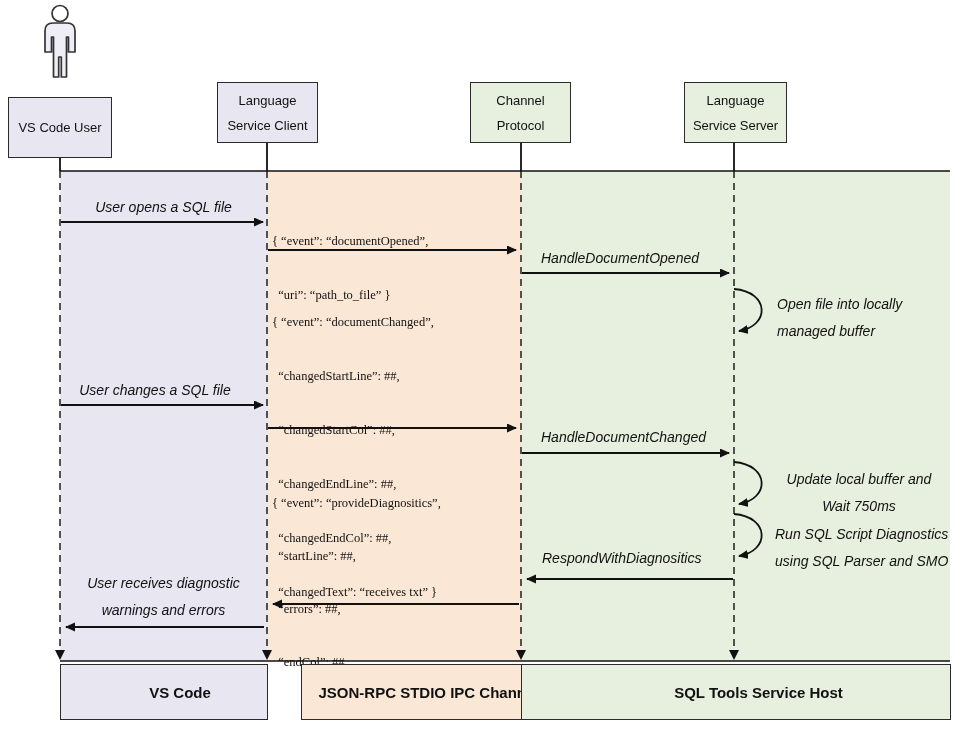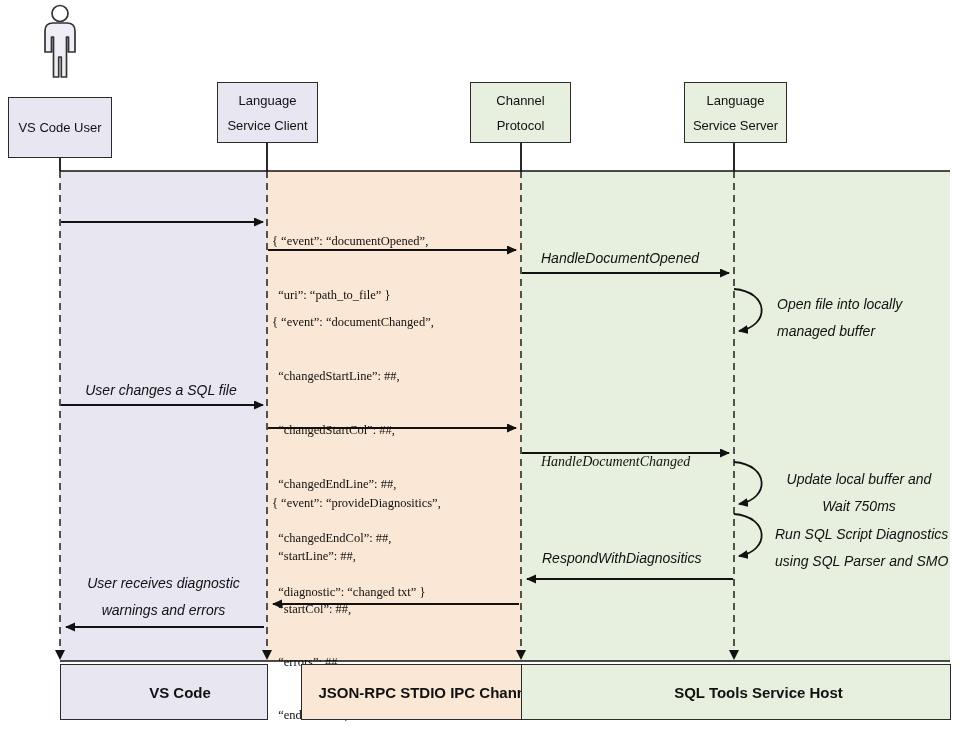--- a/index.html
+++ b/index.html
@@ -126,31 +126,32 @@
   </div>
   <div class="hbox grn box-protocol">
     <div>Channel</div>
     <div>Protocol</div>
   </div>
   <div class="hbox grn box-server">
     <div>Language</div>
     <div>Service Server</div>
   </div>
 
+  <div class="lbl center" style="left:60px; width:207px; top:198px;">User opens a SQL file</div>
 
   <div class="lbl" style="left:541px; top:249px;">HandleDocumentOpened</div>
 
   <div class="lbl two" style="left:777px; top:291px;">
     <div>Open file into locally</div>
     <div>managed buffer</div>
   </div>
 
-  <div class="lbl center" style="left:70px; width:182px; top:381px;">User changes a SQL file</div>
-
-  <div class="lbl" style="left:541px; top:453px;font-family:Liberation Serif, serif;">HandleDocumentChanged</div>
+  <div class="lbl center" style="left:64px; width:182px; top:381px;">User changes a SQL file</div>
+
+  <div class="lbl" style="left:541px; top:428px;">HandleDocumentChanged</div>
 
   <div class="lbl two center" style="left:763px; width:192px; top:466px;">
     <div>Update local buffer and</div>
     <div>Wait 750ms</div>
   </div>
 
   <div class="lbl two" style="left:775px; top:521px;">
     <div>Run SQL Script Diagnostics</div>
     <div>using SQL Parser and SMO</div>
   </div>
@@ -166,27 +167,26 @@
     <div>{ “event”: “documentOpened”,</div>
     <div>  “uri”: “path_to_file” }</div>
   </div>
 
   <div class="payload" style="left:272px; top:280px;">
     <div>{ “event”: “documentChanged”,</div>
     <div>  “changedStartLine”: ##,</div>
     <div>  “changedStartCol”: ##,</div>
     <div>  “changedEndLine”: ##,</div>
     <div>  “changedEndCol”: ##,</div>
-    <div>  “diagnostic”: “changed txt” }</div>
+    <div>  “changedText”: “receives txt” }</div>
   </div>
 
   <div class="payload tight" style="left:272px; top:462px;">
     <div>{ “event”: “provideDiagnositics”,</div>
     <div>  “startLine”: ##,</div>
-    <div>  “startCol”: ##,</div>
     <div>  “errors”: ##,</div>
     <div>  “endCol”: ##,</div>
     
   </div>
 
   <div class="fbox lav f-vscode">
     <div>VS Code</div>
   </div>
   <div class="fbox pch f-ipc">
     <div>JSON-RPC STDIO IPC Channel</div>

